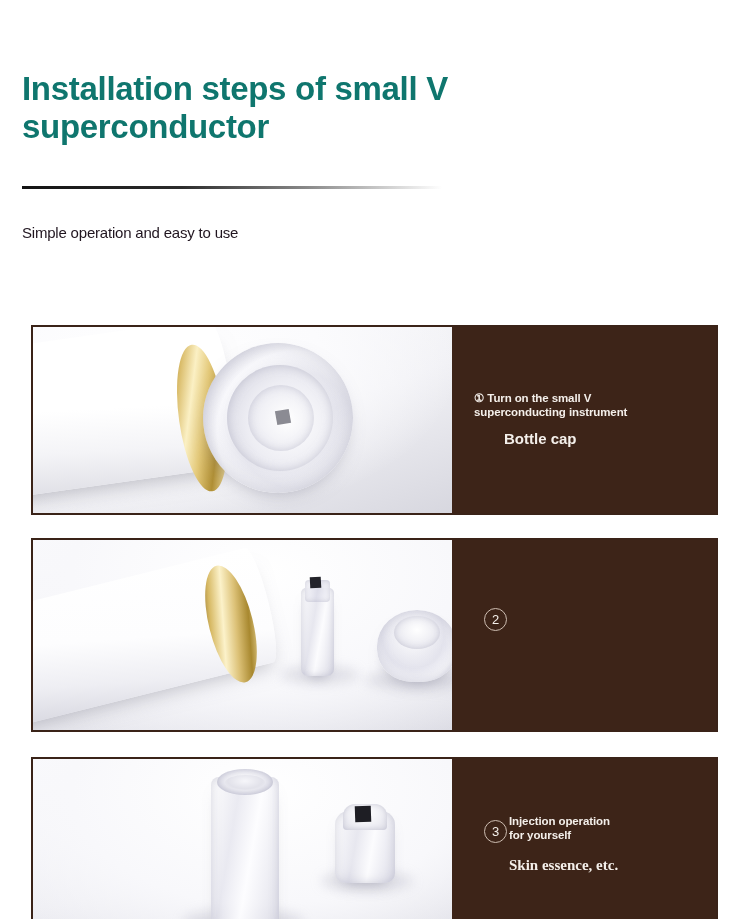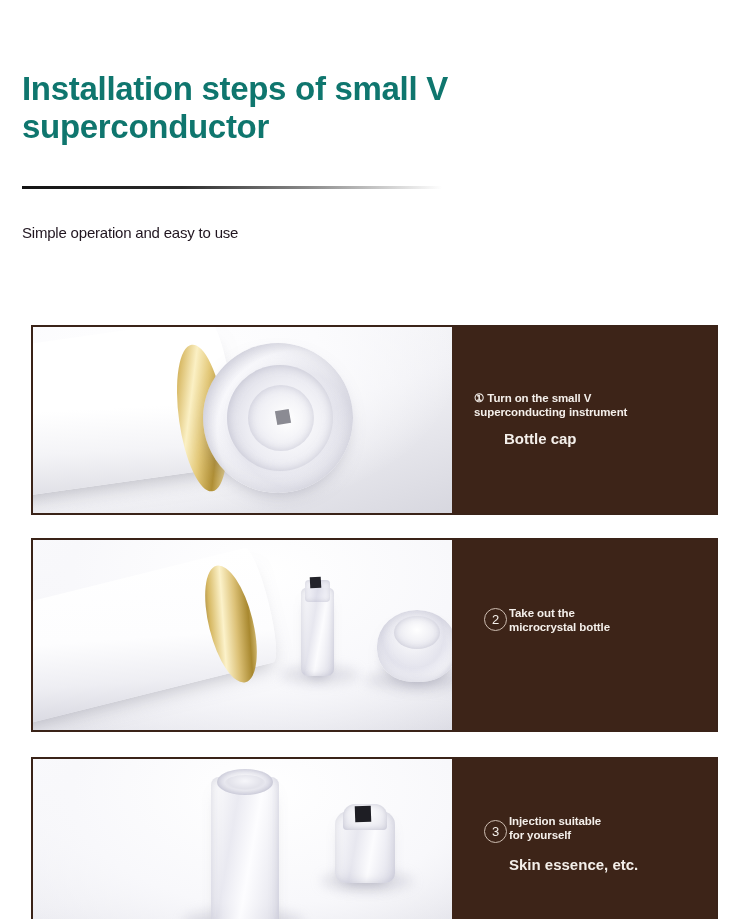--- a/index.html
+++ b/index.html
@@ -108,21 +108,21 @@
   .p1 .cap-step-text { left: 22px; top: 64px; }
   .p1 .cap-emph      { left: 52px; top: 103px; text-align: right; }
 
   
   .p2 .circle-num    { left: 32px; top: 68px; }
   .p2 .cap-step-text { left: 57px; top: 66px; }
 
   
   .p3 .circle-num    { left: 32px; top: 61px; }
   .p3 .cap-step-text { left: 57px; top: 55px; }
-  .p3 .cap-emph      { left: 57px; top: 97px; }
+  .p3 .cap-emph      { left: 57px; top: 97px; font-family: Liberation Serif, serif; }
 
   .circle-num {
     position: absolute;
     width: 23px; height: 23px;
     border: 1.6px solid #cdbdb1;
     border-radius: 50%;
     color: #f4efea;
     font-size: 13px;
     font-weight: 400;
     display: flex;
@@ -353,38 +353,36 @@
       <div class="device-body2"></div>
       <div class="gold-band"></div>
       <div class="vial"></div>
       <div class="vial-neck"></div>
       <div class="chip-square"></div>
       <div class="dome-cap"></div>
       <div class="dome-inner"></div>
     </div>
     <div class="caption">
       <div class="circle-num">2</div>
-      <div class="cap-line cap-step-text">Take out the
-microcrystal bottle</div>
     </div>
   </div>
 
   <div class="step-panel p3">
     <div class="photo">
       <div class="bg-soft"></div>
       <div class="shadow-blob sb1"></div>
       <div class="shadow-blob sb2"></div>
       <div class="vial-open"></div>
       <div class="vial-rim"></div>
       <div class="vial-rim2"></div>
       <div class="stopper"></div>
       <div class="stopper-top"></div>
       <div class="chip-square"></div>
     </div>
     <div class="caption">
       <div class="circle-num">3</div>
-      <div class="cap-line cap-step-text">Injection suitable
+      <div class="cap-line cap-step-text">Injection operation
 for yourself</div>
       <div class="cap-line cap-emph">Skin essence, etc.</div>
     </div>
   </div>
 
 </div>
 
 </body></html>

